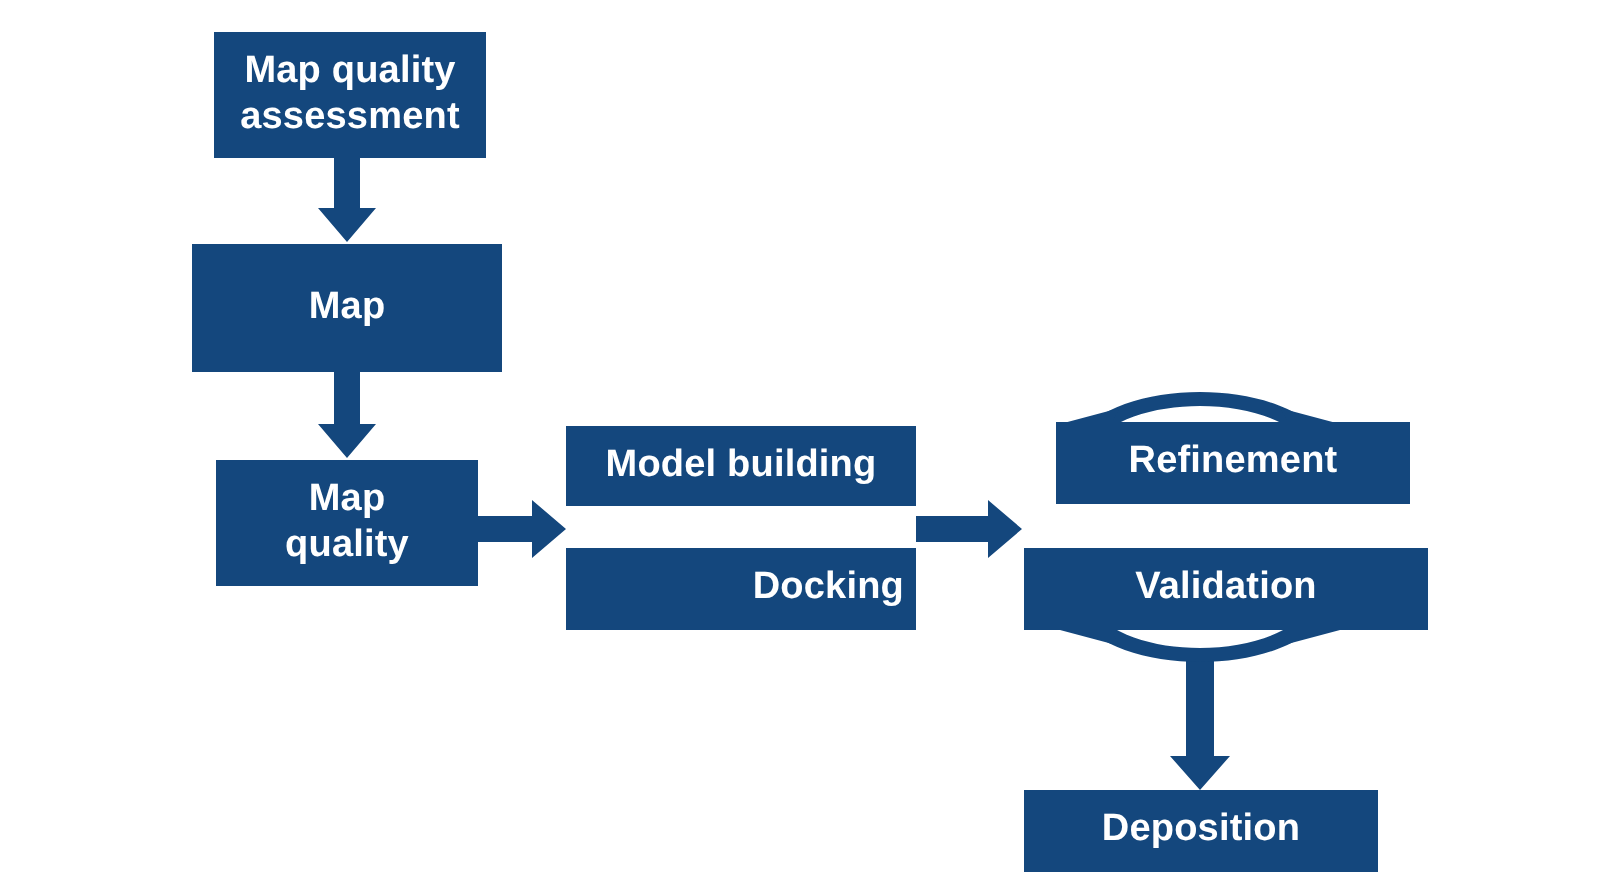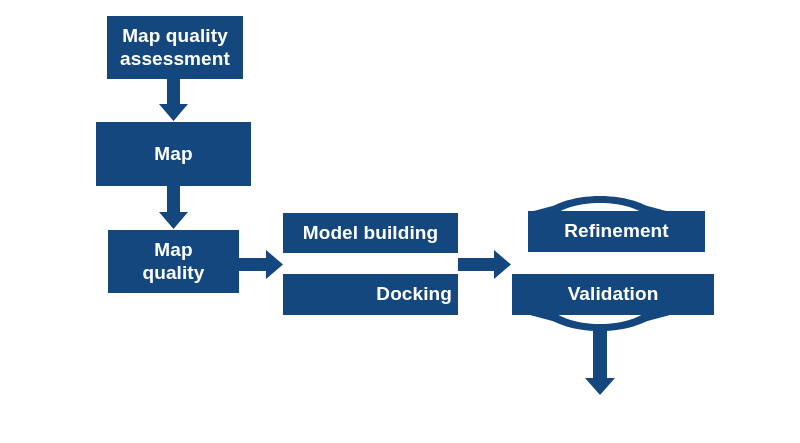--- a/index.html
+++ b/index.html
@@ -133,14 +133,17 @@
   </div>
 
   <div class="node" id="node-refinement">
     <span>Refinement</span>
   </div>
 
   <div class="node" id="node-validation">
     <span>Validation</span>
   </div>
 
+  <div class="node" id="node-deposition">
+    <span>Deposition</span>
+  </div>
 
 </div>
 
 </body></html>

